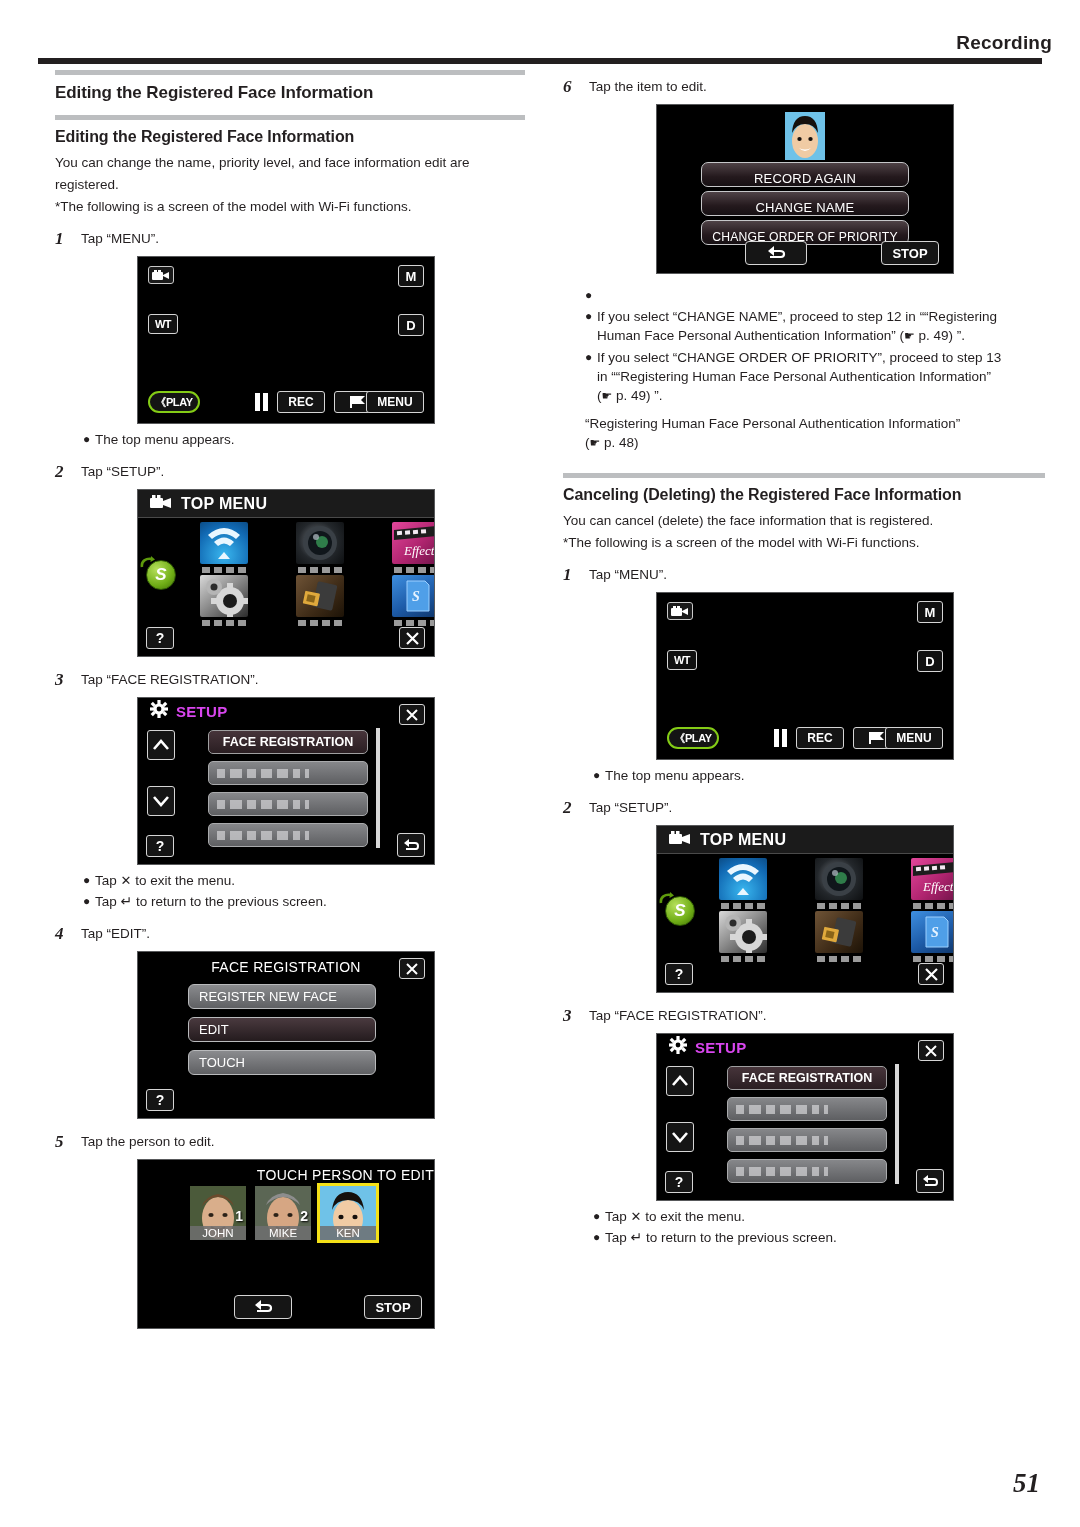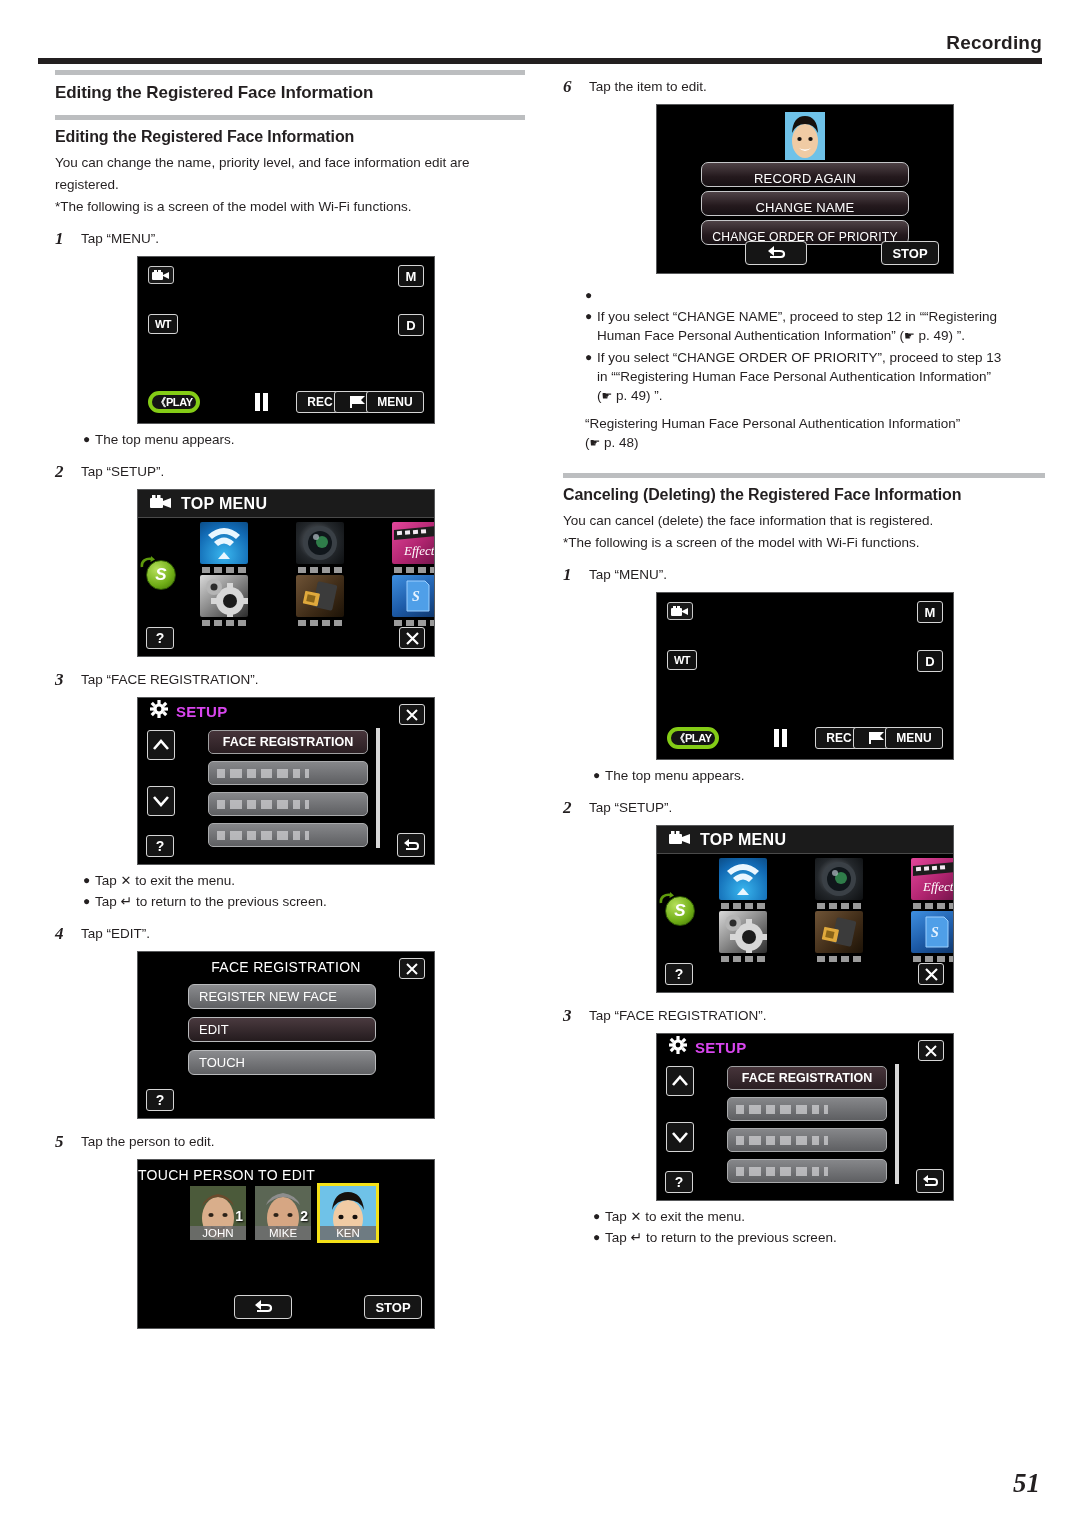--- a/index.html
+++ b/index.html
@@ -9,21 +9,21 @@
     background:#ffffff;
     font-family:"Liberation Sans", sans-serif;
     color:#231f20;
     position:relative;
     overflow:hidden;
   }
 
   
   .header-wrap { position:absolute; left:0; top:0; width:1080px; height:60px; }
   .header-title {
-    position:absolute; right:38px; top:32px;
+    position:absolute; right:28px; top:32px;
     font-size:19px; font-weight:bold; letter-spacing:.2px;
   }
   .header-rule {
     position:absolute; left:38px; top:58px; width:1004px; height:6px;
     background:#231f20;
   }
 
   
   .col-left  { position:absolute; left:55px;  top:70px; width:470px; }
   .col-right { position:absolute; left:563px; top:78px; width:482px; }
@@ -93,37 +93,37 @@
     background:#111; color:#fff;
     font-size:13px; font-weight:bold;
     display:flex; align-items:center; justify-content:center;
   }
   .rec-m { top:8px; }
   .rec-d { top:57px; }
   .rec-bar { position:absolute; left:0; bottom:8px; width:100%; height:24px; }
   .rec-play {
     position:absolute; left:10px; top:0;
     width:52px; height:22px;
-    border:4px solid #84cc16; border-radius:11px;
+    border:2px solid #84cc16; border-radius:11px;
     background:#141414; color:#fff; font-size:11px; font-weight:bold;
     display:flex; align-items:center; justify-content:center;
     letter-spacing:-.4px;
   }
   .rec-pause {
     position:absolute; left:117px; top:2px;
     width:14px; height:18px;
     display:flex; gap:3px;
   }
   .rec-pause i { display:block; width:5px; height:18px; background:#fff; }
   .rec-rec {
     position:absolute; left:139px; top:0;
     width:48px; height:22px;
     border:1px solid #d5d5d5; border-radius:3px;
     background:#141414; color:#fff; font-size:12px; font-weight:bold;
-    display:flex; align-items:center; justify-content:center;margin-left:19px;
+    display:flex; align-items:center; justify-content:center;
   }
   .rec-flag {
     position:absolute; left:196px; top:0;
     width:48px; height:22px;
     border:1px solid #d5d5d5; border-radius:3px;
     background:#141414;
     display:flex; align-items:center; justify-content:center;
   }
   .rec-menu {
     position:absolute; right:10px; top:0;
@@ -245,21 +245,21 @@
     display:flex; align-items:center;
     color:#fff; font-size:13px;
   }
   .fr-btn span { margin-left:10px; }
   .fr-dim { background:linear-gradient(180deg,#8a8b8e 0%, #5f6063 100%); }
   .fr-sel { background:linear-gradient(180deg,#4a3a3f 0%, #241b1e 100%); }
 
   
   .tp-title {
     position:absolute; left:0; top:7px; width:100%;
-    text-align:left; color:#fff; font-size:14px; letter-spacing:.3px;
+    text-align:right; color:#fff; font-size:14px; letter-spacing:.3px;
   }
   .tp-people { position:absolute; left:52px; top:26px; display:flex; gap:9px; }
   .tp-person { width:56px; position:relative; }
   .tp-face { width:56px; height:54px; position:relative; overflow:hidden; }
   .tp-badge {
     position:absolute; right:3px; bottom:16px;
     color:#fff; font-size:14px; font-weight:bold;
     text-shadow:1px 1px 2px #000;
   }
   .tp-name {

